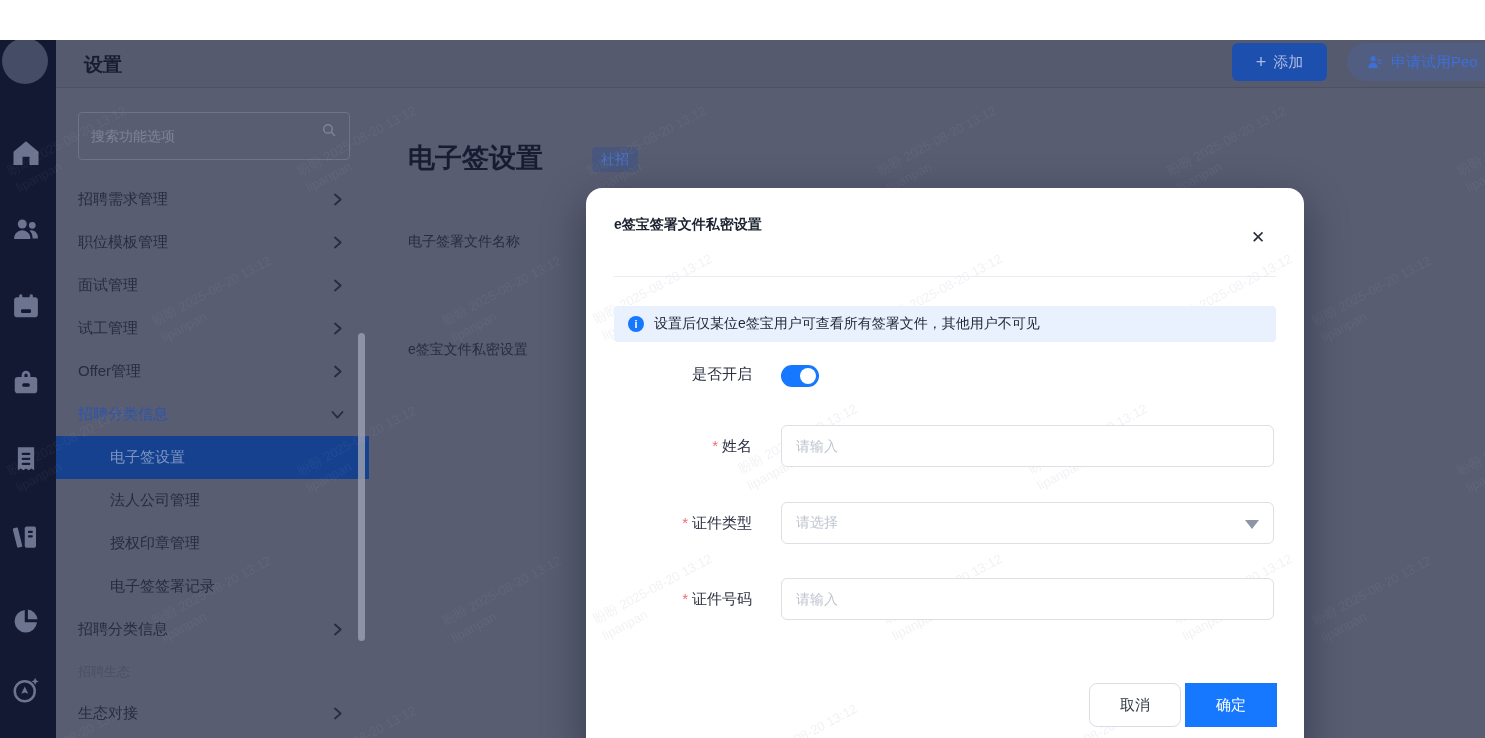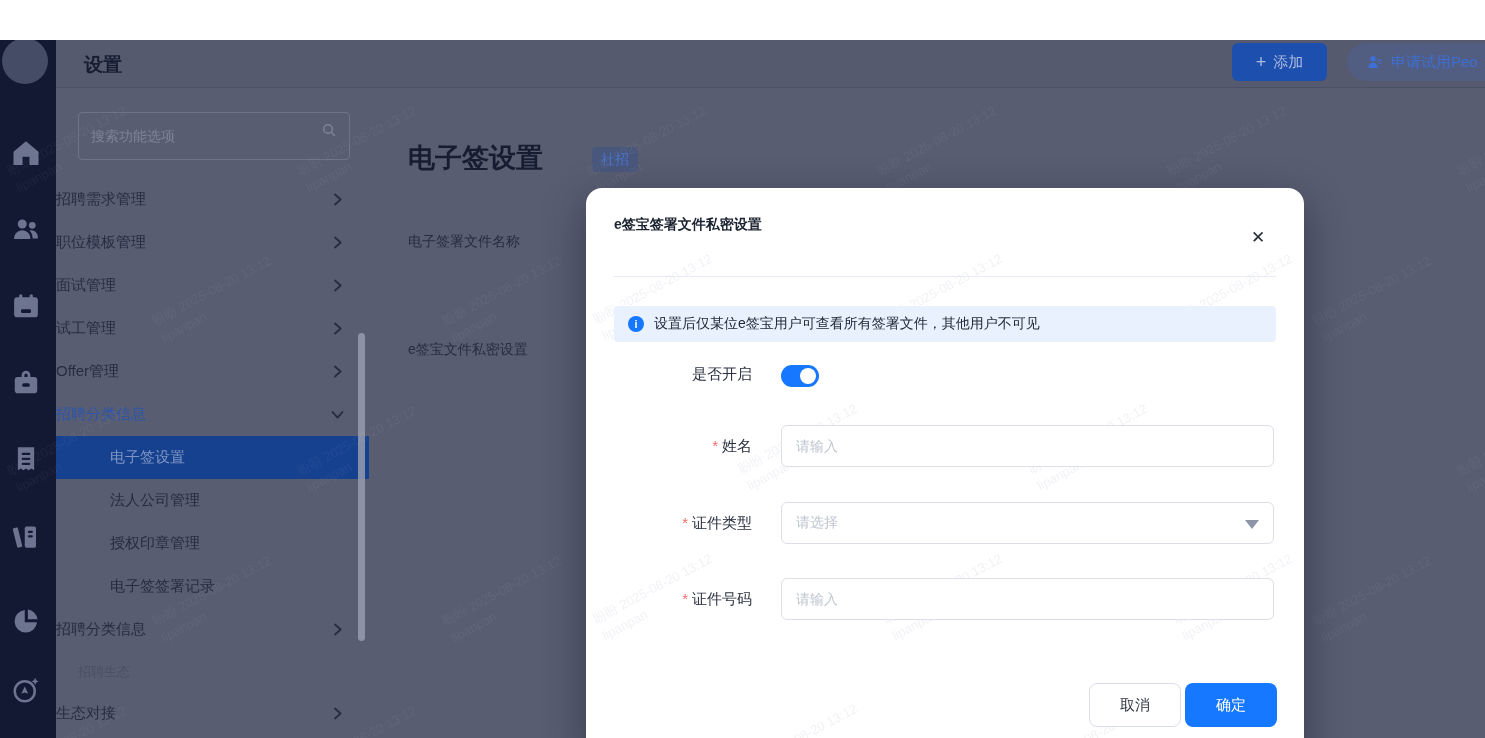--- a/index.html
+++ b/index.html
@@ -23,21 +23,21 @@
              color:var(--trial-text); font-size:15px; display:flex; align-items:center; gap:8px; padding-left:20px; cursor:pointer; white-space:nowrap; }
   .trial-btn svg { width:16px; height:16px; flex:0 0 auto; }
 
   
   .sidebar { position:absolute; left:56px; top:48px; width:313px; bottom:0; z-index:2; }
   .search-wrap { position:relative; margin:24px 20px 18px 22px; }
   .search-input { width:272px; height:48px; background:transparent; border:1px solid var(--dim-border); border-radius:4px;
                   padding:0 34px 0 12px; font-size:14px; color:var(--dim-text-strong); }
   .search-input::placeholder { color:var(--dim-placeholder); }
   .search-wrap svg { position:absolute; right:12px; top:10px; width:16px; height:16px; color:var(--dim-placeholder); }
-  .menu-item { position:relative; height:43px; display:flex; align-items:center; padding-right:46px;
+  .menu-item { position:relative; height:43px; display:flex; align-items:center; padding-left:22px; padding-right:46px;
                font-size:15px; color:var(--dim-text); cursor:pointer; }
   .menu-item .chev { position:absolute; right:24px; top:14px; width:15px; height:15px; color:var(--dim-text); }
   .menu-item.open { color:var(--dim-blue); }
   .menu-item.child { padding-left:54px; }
   .menu-item.active { background:var(--sel-bg); color:var(--sel-text); }
   .menu-section { height:41px; display:flex; align-items:center; padding-left:22px; font-size:13px; color:var(--dim-muted); }
   .chev svg { width:100%; height:100%; display:block; }
   .chev.down { transform:rotate(90deg); }
   .scroll-thumb { position:absolute; right:4px; top:245px; width:7px; height:308px; border-radius:4px; background:var(--scroll); opacity:.85; }
 
@@ -78,21 +78,21 @@
   .star { color:var(--danger); margin-right:4px; }
   .m-input { margin-left:29px; width:493px; height:42px; border:1px solid var(--border); border-radius:6px; padding:0 14px;
              font-size:14px; color:#333; background:#fff; }
   .m-input::placeholder { color:var(--ph); }
   .m-select { position:relative; display:flex; align-items:center; cursor:pointer; }
   .m-select .ph { color:var(--ph); font-size:14px; }
   .caret { position:absolute; right:14px; top:17px; width:0; height:0; border-left:7px solid transparent; border-right:7px solid transparent;
            border-top:9px solid var(--caret); }
   .m-footer { position:absolute; right:27px; top:495px; display:flex; gap:4px; }
   .btn-cancel { width:92px; height:44px; background:#fff; border:1px solid #d9dee6; border-radius:8px; font-size:15px; color:#303642; cursor:pointer; }
-  .btn-confirm { width:92px; height:44px; background:var(--accent); border:none; border-radius:8px; font-size:15px; color:#fff; cursor:pointer; }
+  .btn-confirm { width:92px; height:44px; background:var(--accent); border:none; border-radius:0; font-size:15px; color:#fff; cursor:pointer; }
 </style>
 </head>
 <body>
 
 <div class="stage">
 
   <div class="appbar">
     <div class="app-title">设置</div>
     <button class="add-btn">
       <span class="plus">+</span>

